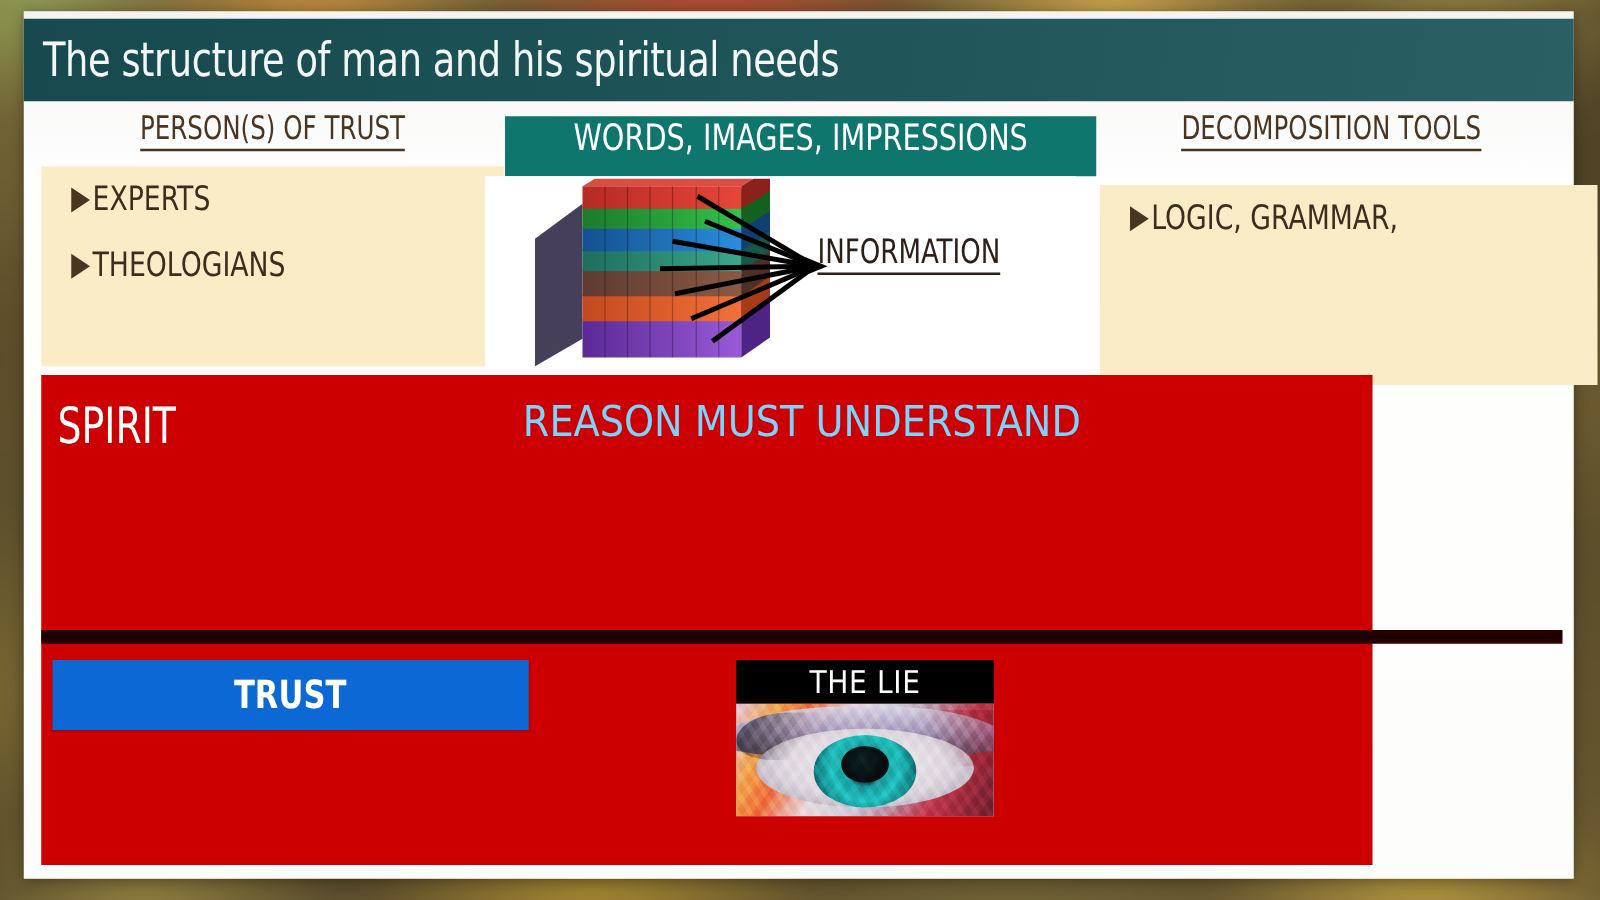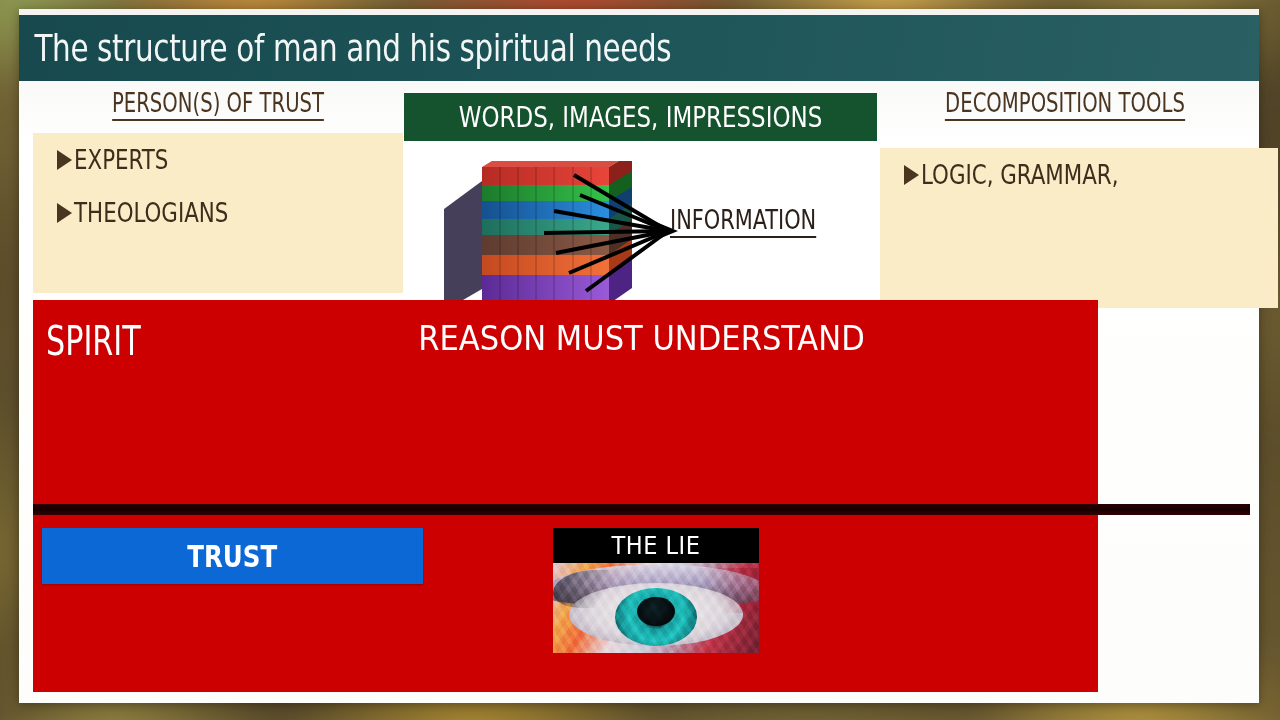--- a/index.html
+++ b/index.html
@@ -122,40 +122,39 @@
     white-space: nowrap;
     transform: scaleX(0.88);
     transform-origin: left center;
   }
 
   
   #center-header {
     position: absolute;
     left: 404px; top: 93px;
     width: 473px; height: 48px;
-    background: #14532d;
+    background: #0f766e;
     display: flex;
-    align-items: center;
+    align-items: flex-start;
     justify-content: center;
   }
   #center-header-text {
     color: #ffffff;
     font-size: 29px;
     font-family: "DejaVu Sans Condensed", "Liberation Sans Narrow", "Liberation Sans", sans-serif;
     white-space: nowrap;
     transform: scaleX(0.88);
   }
 
   
   #cube-area {
     position: absolute;
-    left: 404px; top: 141px;
+    left: 388px; top: 141px;
     width: 473px; height: 155px;
     background: #ffffff;
-    margin-top: 18px;
   }
   #cube-svg { position: absolute; left: 30px; top: 2px; }
   #information-label {
     position: absolute;
     left: 266px; top: 45px;
     color: #2c2018;
     font-size: 27px;
     font-family: "DejaVu Sans Condensed", "Liberation Sans Narrow", "Liberation Sans", sans-serif;
     white-space: nowrap;
     transform: scaleX(0.86);
@@ -181,21 +180,21 @@
     font-family: "DejaVu Sans Condensed", "Liberation Sans Narrow", "Liberation Sans", sans-serif;
     transform: scaleX(0.84);
     transform-origin: left center;
     white-space: nowrap;
   }
   #reason-label {
     position: absolute;
     left: 0; top: 18px;
     width: 1217px;
     text-align: center;
-    color: #ffffff;
+    color: #7dd3fc;
     font-size: 34px;
     font-family: "DejaVu Sans Condensed", "Liberation Sans Narrow", "Liberation Sans", sans-serif;
     white-space: nowrap;
   }
   #divider-bar {
     position: absolute;
     left: 0; top: 204px;
     width: 1217px; height: 11px;
     background: linear-gradient(180deg, #2b0000 0%, #190000 50%, #320303 100%);
   }
@@ -215,21 +214,21 @@
     font-family: "DejaVu Sans Condensed", "Liberation Sans Narrow", "Liberation Sans", sans-serif;
     transform: scaleX(0.88);
     white-space: nowrap;
   }
   #btn-trust   { left: 9px;   top: 228px; width: 381px; height: 56px; font-weight: bold; }
   #btn-believe { left: 812px; top: 228px; width: 382px; height: 56px; }
 
   
   #lie-card {
     position: absolute;
-    left: 480px; top: 228px;
+    left: 516px; top: 228px;
     width: 206px; height: 160px; padding-left: 40px;
   }
   .lie-bar {
     background: #000000;
     color: #ffffff;
     display: flex;
     align-items: center;
     justify-content: center;
     font-size: 25px;
     font-family: "DejaVu Sans Condensed", "Liberation Sans Narrow", "Liberation Sans", sans-serif;

